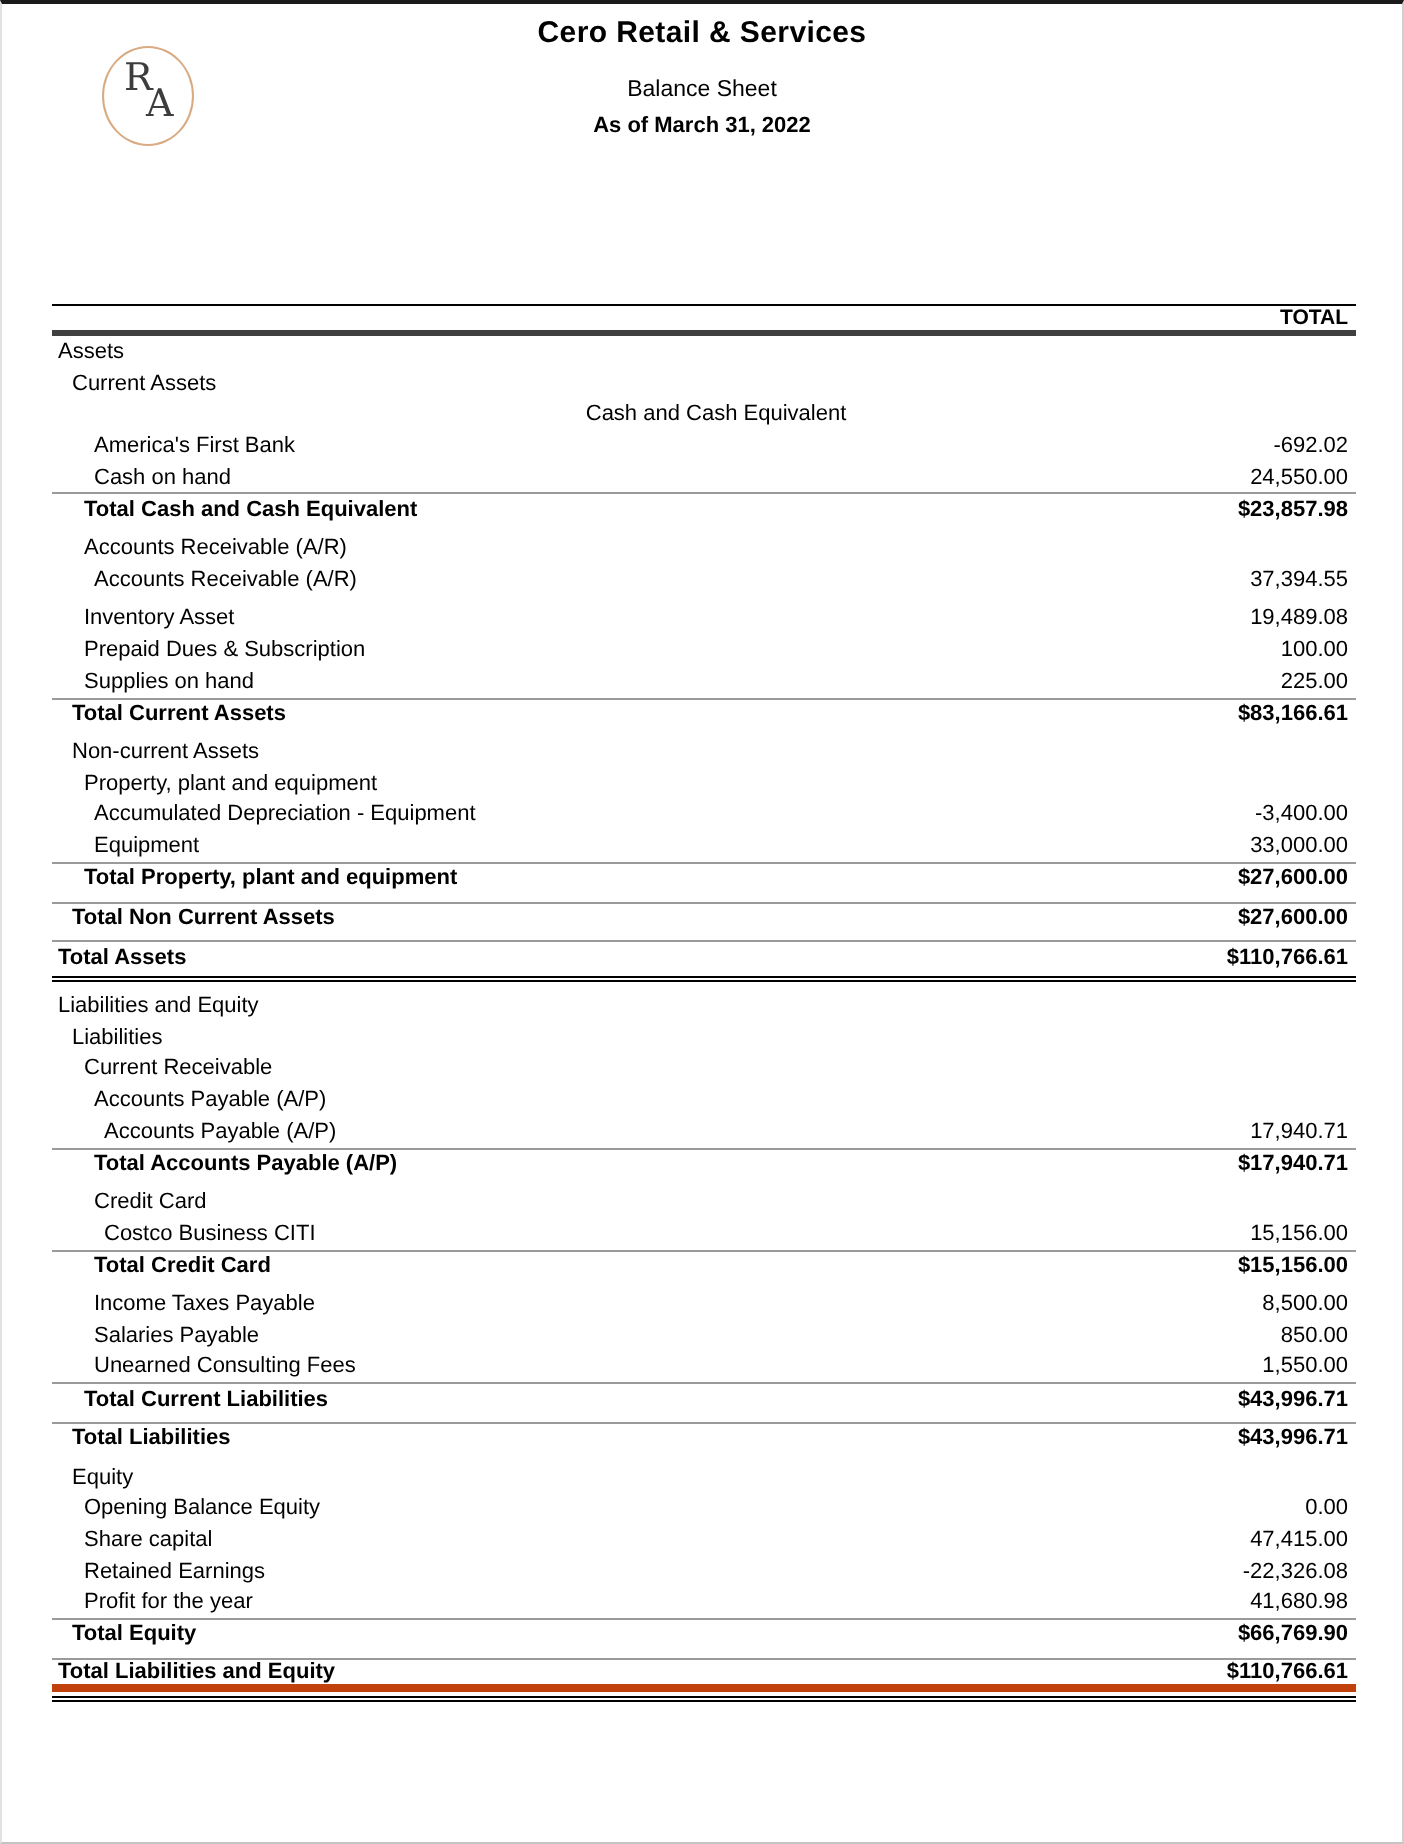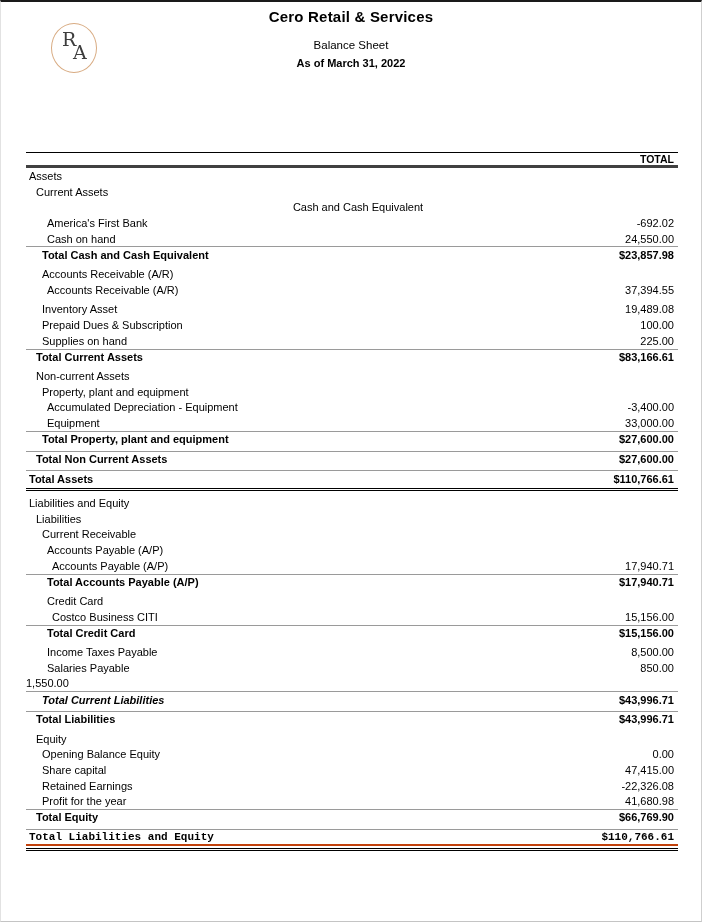--- a/index.html
+++ b/index.html
@@ -63,21 +63,21 @@
   .row {
     display: flex;
     align-items: center;
     height: 15.7px;
     font-size: 11px;
   }
   .row .lbl { flex: 1 1 auto; white-space: nowrap; }
   .row .val { flex: 0 0 auto; padding-right: 4px; white-space: nowrap; }
   .row.total { font-weight: bold; border-top: 1px solid #9a9a9a; }
   .row.gap { margin-top: 4px; }
-  .row.end-row { border-bottom: 2px solid #c2410c; height: 17px; font-family: Liberation Mono, monospace; }
+  .row.end-row { border-bottom: 4px solid #c2410c; height: 17px; }
   .double-rule {
     height: 3px;
     border-top: 1.5px solid #000;
     border-bottom: 1.5px solid #000;
     margin-top: 2px;
     margin-bottom: 1px;
   }
 </style>
 </head>
 <body>
@@ -215,24 +215,25 @@
         </div>
         <div class="row gap">
           <span class="lbl" style="padding-left: 21px;">Income Taxes Payable</span>
           <span class="val">8,500.00</span>
         </div>
         <div class="row">
           <span class="lbl" style="padding-left: 21px;">Salaries Payable</span>
           <span class="val">850.00</span>
         </div>
         <div class="row">
+          <span class="lbl" style="padding-left: 21px;">Unearned Consulting Fees</span>
           <span class="val">1,550.00</span>
         </div>
         <div class="row total">
-          <span class="lbl" style="padding-left: 16px; font-style: italic;">Total Current Liabilities</span>
+          <span class="lbl" style="padding-left: 16px;">Total Current Liabilities</span>
           <span class="val">$43,996.71</span>
         </div>
         <div class="row total gap">
           <span class="lbl" style="padding-left: 10px;">Total Liabilities</span>
           <span class="val">$43,996.71</span>
         </div>
         <div class="row gap">
           <span class="lbl" style="padding-left: 10px;">Equity</span>
           <span class="val"></span>
         </div>

